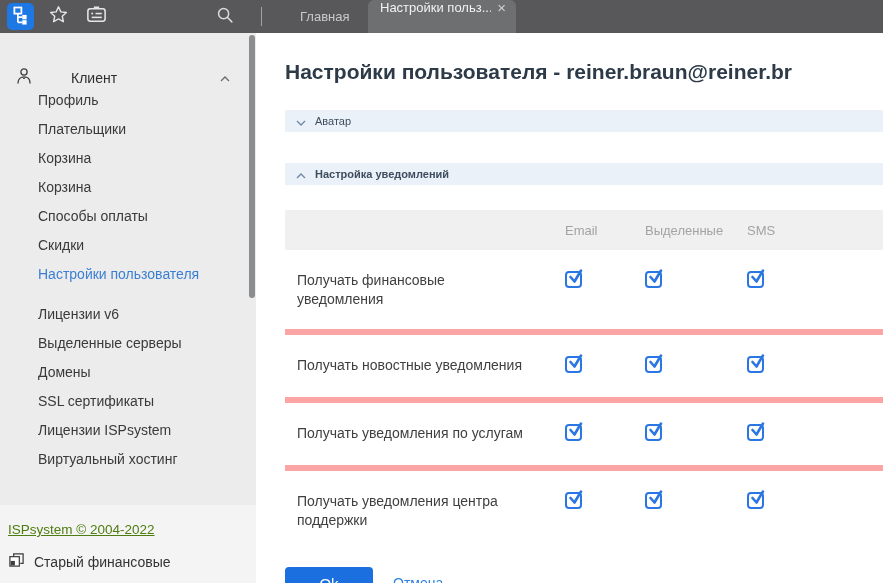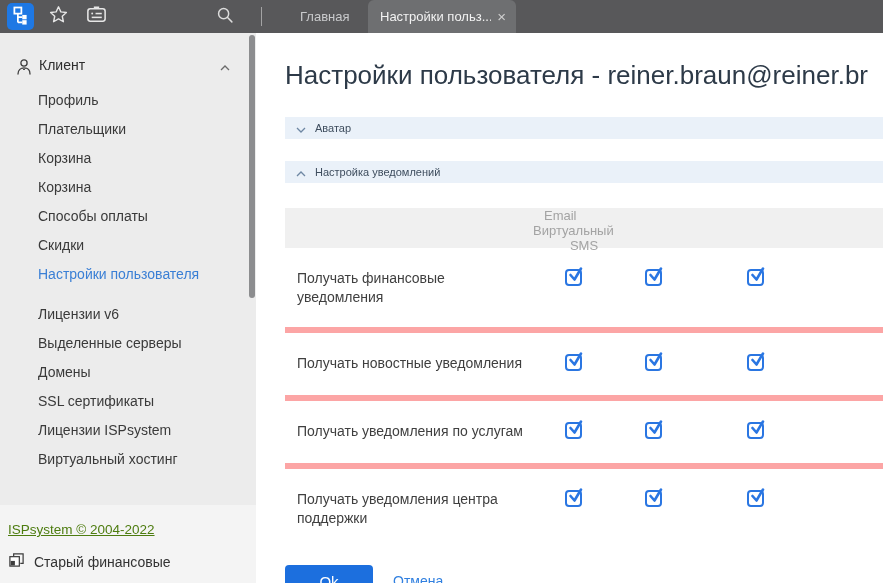--- a/index.html
+++ b/index.html
@@ -11,50 +11,50 @@
 
   
   .topbar { position:absolute; top:0; left:0; right:0; height:33px; background:#58585a; z-index:5; }
   .logo-btn { position:absolute; left:7px; top:3px; width:27px; height:27px; background:#1e78e4; border-radius:5px; display:flex; align-items:center; justify-content:center; cursor:pointer; }
   .bar-icon { position:absolute; top:0; height:33px; width:28px; display:flex; align-items:center; justify-content:center; cursor:pointer; }
   .bar-icon.star { left:44px; }
   .bar-icon.badge { left:82px; }
   .bar-icon.search { left:211px; }
   .bar-divider { position:absolute; left:261px; top:7px; width:1px; height:19px; background:rgba(255,255,255,.45); }
   .tab-home { position:absolute; left:290px; top:0; height:33px; line-height:33px; color:#c9cacc; font-size:13px; padding:0 10px; cursor:pointer; }
-  .tab-active { position:absolute; left:368px; top:0; height:33px; width:148px; background:#6e6f71; border-radius:6px 6px 0 0; display:flex; align-items:center; padding:0 10px 0 12px; cursor:pointer; }
+  .tab-active { position:absolute; left:368px; top:0; height:33px; width:148px; background:#6e6f71; border-radius:6px 6px 0 0; display:flex; align-items:flex-start; padding:0 10px 0 12px; cursor:pointer; }
   .tab-active .tab-label { color:#f2f2f2; font-size:13px; white-space:nowrap; overflow:hidden; flex:1; }
   .tab-close { color:#cfcfcf; font-size:15px; line-height:15px; margin-left:6px; cursor:pointer; }
 
   
   .sidebar { position:absolute; top:33px; left:0; width:256px; bottom:0; background:#f4f4f4; }
   .side-menu { position:absolute; top:0; left:0; right:0; height:472px; background:#ececec; padding-top:24px; overflow:hidden; }
   .scroll-thumb { position:absolute; right:1px; top:2px; width:6px; height:263px; background:#8c8d8f; border-radius:3px; cursor:pointer; }
-  .menu-section-header { height:29px; display:flex; align-items:flex-start; padding:0 12px 0 13px; cursor:pointer; }
+  .menu-section-header { height:29px; display:flex; align-items:flex-end; padding:0 12px 0 13px; cursor:pointer;gap:32px; }
   .menu-section-header .sec-icon { width:22px; display:flex; justify-content:center; }
   .menu-section-header .sec-label { margin-left:4px; font-size:14px; color:#2e2e2e; flex:1; }
   .menu-section-header .sec-chevron { margin-right:14px; }
   .menu-item { height:29px; line-height:29px; padding-left:38px; font-size:14px; color:#3a3a3a; cursor:pointer; white-space:nowrap; }
   .menu-item.active { color:#3a7fd5; }
   .menu-gap { height:11px; }
   .side-footer { position:absolute; top:472px; left:0; right:0; bottom:0; background:#f4f4f4; padding:15px 8px 0 8px; }
   .copyright-link { font-size:13.5px; color:#4d7c0f; text-decoration:underline; cursor:pointer; display:inline-block; }
   .old-ui { margin-top:13px; display:flex; align-items:center; cursor:pointer; }
   .old-ui .old-label { font-size:14px; color:#333; margin-left:9px; }
 
   
   .content { position:absolute; top:33px; left:256px; right:0; bottom:0; background:#fff; padding-left:29px; overflow:hidden; }
-  .page-title { margin-top:27px; font-size:26px; font-weight:400; color:#2d3a48; white-space:nowrap; overflow:hidden; }
+  .page-title { margin-top:27px; font-size:21px; font-weight:700; color:#2d3a48; white-space:nowrap; overflow:hidden; }
   .accordion { margin-top:0; height:22px; background:#eaf1f9; display:flex; align-items:center; padding-left:11px; cursor:pointer; margin-right:0; }
   .accordion .acc-label { font-size:11px; color:#3e4d5e; margin-left:9px; }
   .acc1 { margin-top:26px; }
-  .acc2 { margin-top:22px; }
+  .acc2 { margin-top:31px;font-weight:bold; }
 
   .nt-table { margin-top:25px; }
-  .nt-header { height:40px; background:#f0f0f0; display:flex; align-items:center;flex-direction:column; }
+  .nt-header { height:40px; background:#f0f0f0; display:flex; align-items:center; }
   .col-label { width:280px; padding-left:12px; }
   .col-email { width:80px; }
   .col-mess  { width:102px; }
   .col-sms   { flex:1; }
   .nt-header .hdr { font-size:13px; color:#a3a3a3; }
   .nt-row { display:flex; align-items:flex-start; padding:21px 0 20px 0; border-bottom:6px solid #fca5a5; }
   .nt-row:last-child { border-bottom:none; }
   .row-label { font-size:14px; color:#3f3f3f; line-height:19px; white-space:pre-line; }
   .checkbox { position:relative; width:17px; height:17px; border:2px solid #2a76e2; border-radius:4px; background:#fff; display:inline-block; cursor:pointer; }
   .checkbox svg { display:none; position:absolute; top:-5px; left:1px; overflow:visible; }
@@ -186,21 +186,21 @@
           <path d="M1 5 L5 1 L9 5"></path>
         </svg>
     </span>
     <span class="acc-label">Настройка уведомлений</span>
   </div>
 
   <div class="nt-table">
     <div class="nt-header">
       <div class="col-label"></div>
       <div class="col-email hdr">Email</div>
-      <div class="col-mess hdr">Виртуальный</div>
+      <div class="col-mess hdr">Выделенные</div>
       <div class="col-sms hdr">SMS</div>
     </div>
 
     <div class="nt-row">
       <div class="col-label row-label">Получать финансовые
 уведомления</div>
       <div class="col-email"><span class="checkbox checked"><svg width="15" height="16" viewBox="0 0 15 16" fill="none" stroke="#2a76e2" stroke-width="2.6" stroke-linecap="round" stroke-linejoin="round">
               <path d="M2.5 9 L6.5 13.5 L13 2.5"></path>
             </svg></span></div>
       <div class="col-mess"><span class="checkbox checked"><svg width="15" height="16" viewBox="0 0 15 16" fill="none" stroke="#2a76e2" stroke-width="2.6" stroke-linecap="round" stroke-linejoin="round">

